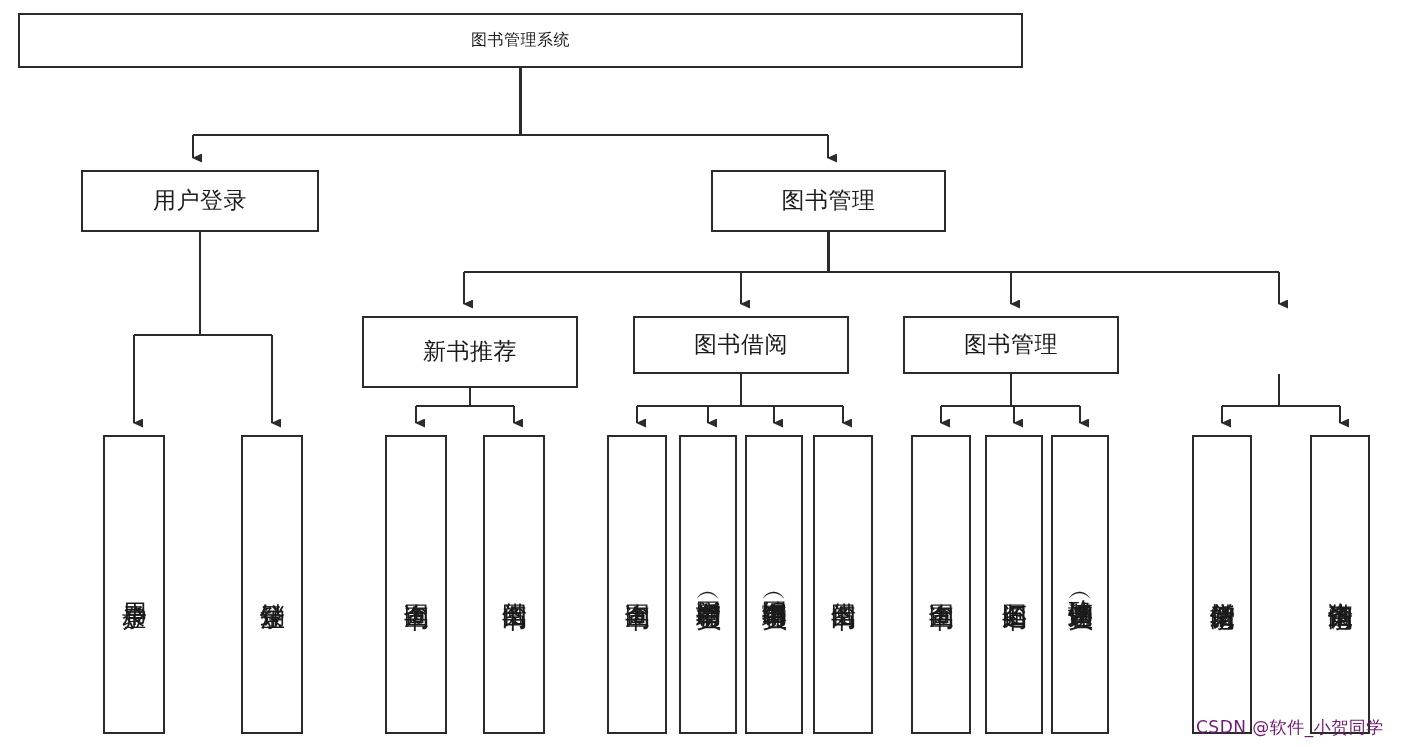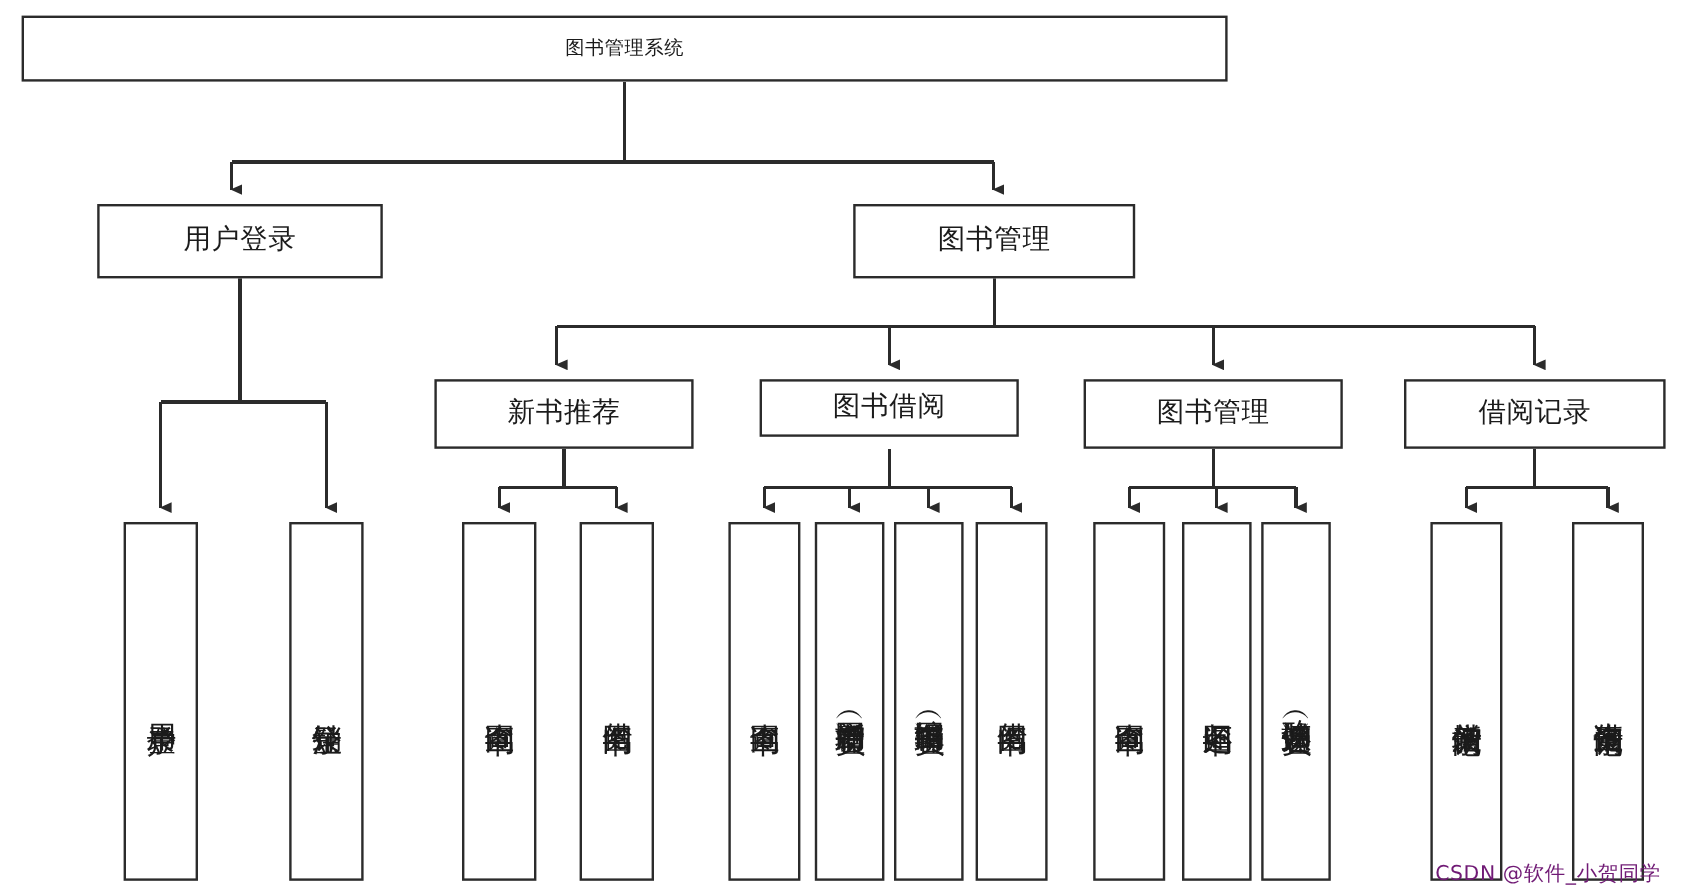--- a/index.html
+++ b/index.html
@@ -133,32 +133,29 @@
     <span class="node-label">图书管理系统</span>
   </div>
 
   <div class="node horiz" style="left:81px; top:170px; width:238px; height:62px;">
     <span class="node-label">用户登录</span>
   </div>
   <div class="node horiz" style="left:711px; top:170px; width:235px; height:62px;">
     <span class="node-label">图书管理</span>
   </div>
 
-  <div class="node horiz" style="left:362px; top:316px; width:216px; height:58px;">
+  <div class="node horiz" style="left:362px; top:316px; width:216px; height:72px;">
     <span class="node-label">新书推荐</span>
   </div>
-  <div class="node horiz" style="left:633px; top:316px; width:216px; height:48px;align-items:center;">
+  <div class="node horiz" style="left:633px; top:316px; width:216px; height:58px;align-items:center;">
     <span class="node-label">图书借阅</span>
   </div>
   <div class="node horiz" style="left:903px; top:316px; width:216px; height:58px;">
     <span class="node-label">图书管理</span>
   </div>
-  <div class="node horiz" style="left:1170px; top:316px; width:218px; height:58px;">
-    <span class="node-label">借阅记录</span>
-  </div>
 
   <div class="node vert" style="left:103px; top:435px; width:62px; height:299px;">
     <span class="node-label">用户登录</span>
   </div>
   <div class="node vert" style="left:241px; top:435px; width:62px; height:299px;">
     <span class="node-label">注销登录</span>
   </div>
 
   <div class="node vert" style="left:385px; top:435px; width:62px; height:299px;">
     <span class="node-label">查询图书</span>

